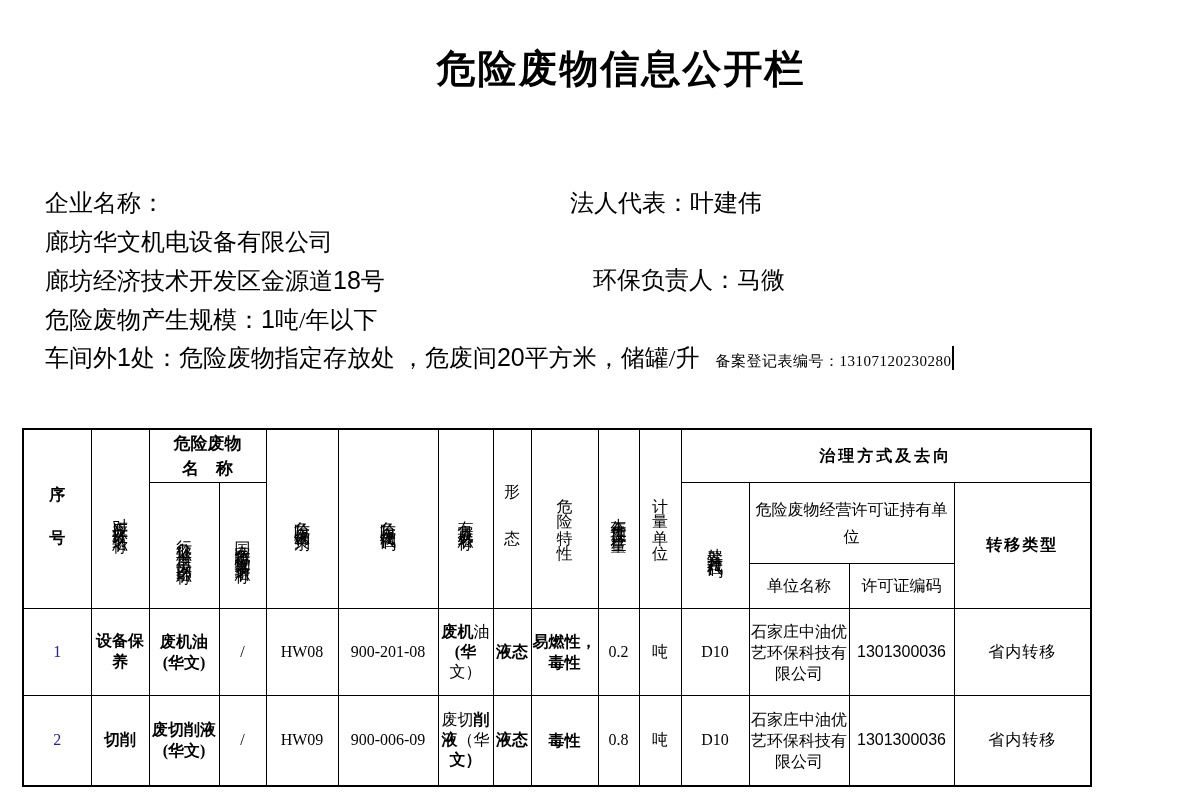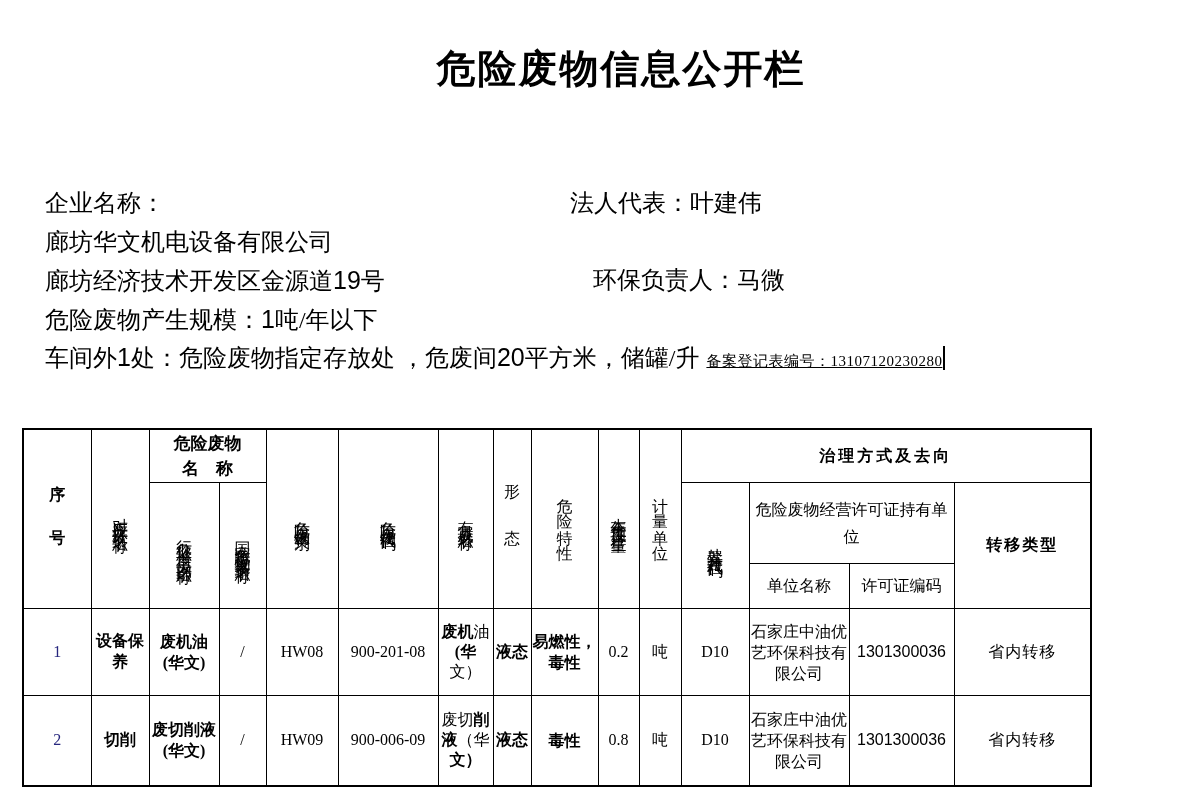--- a/index.html
+++ b/index.html
@@ -9,21 +9,21 @@
   .title{position:absolute;top:42px;left:0;width:1202px;text-align:center;
          font-size:39px;font-weight:bold;letter-spacing:2px;padding-left:20px;}
 
   .info{position:absolute;top:184px;left:45px;width:1150px;
         font-size:24px;line-height:38.5px;white-space:nowrap;}
   .info .line{position:relative;height:38.5px;}
   .info .right{position:absolute;top:0;}
   .info .r-legal{left:525px;}
   .info .r-env{left:548px;}
   .num{font-family:"Liberation Sans","DejaVu Sans",sans-serif;font-size:25px;}
-  .note{font-size:15px;letter-spacing:.5px;margin-left:1px;text-decoration:underline;}
+  .note{font-size:15px;letter-spacing:.5px;margin-left:10px;}
   .caret{display:inline-block;width:2px;height:24px;background:#000;
          vertical-align:-4px;margin-left:1px;}
 
   table.wtable{position:absolute;left:22px;top:428px;border-collapse:collapse;
         table-layout:fixed;width:1068px;}
   table.wtable td{border:1px solid #000;text-align:center;vertical-align:middle;
         font-size:16px;padding:1px;overflow:hidden;}
   table.wtable{border:2px solid #000;}
   tr.h1{height:53px;} tr.h2{height:81px;} tr.h3{height:45px;}
   tr.r1{height:87px;} tr.r2{height:90px;}
@@ -61,21 +61,21 @@
 
 <div class="info">
   <div class="line">
     <span><span>企业名称：</span></span>
     <span class="right r-legal"><span>法人代表：叶建伟</span></span>
   </div>
   <div class="line">
     <span><span>廊坊华文机电设备有限公司</span></span>
   </div>
   <div class="line">
-    <span><span>廊坊经济技术开发区金源道</span><span class="num">19</span><span>号</span></span>
+    <span><span>廊坊经济技术开发区金源道</span><span class="num">18</span><span>号</span></span>
     <span class="right r-env"><span>环保负责人：马微</span></span>
   </div>
   <div class="line">
     <span><span>危险废物产生规模：</span><span class="num">1</span><span>吨/年以下</span></span>
   </div>
   <div class="line">
     <span><span>车间外</span><span class="num">1</span><span>处：危险废物指定存放处 ，危废间</span><span class="num">20</span><span>平方米，储罐/升</span></span>
     <span class="note">备案登记表编号：13107120230280</span><span class="caret"></span>
   </div>
 </div>

